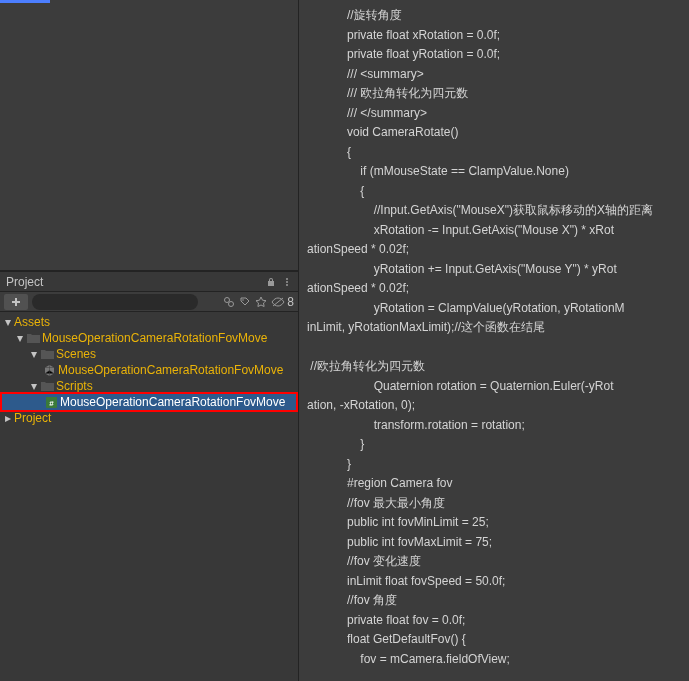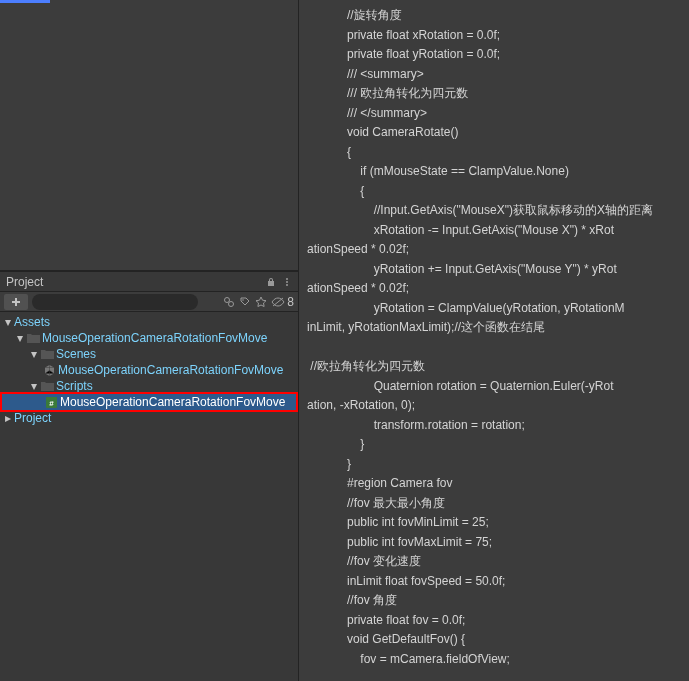--- a/index.html
+++ b/index.html
@@ -18,21 +18,21 @@
 .toolbar-icons { display: flex; gap: 4px; align-items: center; }
 .hidden-count { display: flex; align-items: center; gap: 2px; }
 .tree { padding: 2px 0; }
 .tree-item { display: flex; align-items: center; padding: 1px 2px; height: 16px; white-space: nowrap; overflow: hidden; }
 .tree-item.selected { background: #2d5a8c; }
 .highlighted { border: 2px solid #ff0000; margin: -2px 0; position: relative; z-index: 1; }
 .arrow { width: 12px; text-align: center; display: inline-block; }
 .icon { width: 14px; height: 14px; margin-right: 2px; display: inline-flex; align-items: center; justify-content: center; }
 .indent-1 { padding-left: 14px; }
 .indent-2 { padding-left: 28px; }
-.tree-label { color: #7dd3fc; }
+.tree-label { color: #eab308; }
 .tree-item.selected .tree-label { color: #fff; }
 .code-panel { flex: 1; background: #3c3c3c; padding: 6px 8px; overflow: hidden; font-size: 12px; line-height: 19.5px; color: #d4d4d4; }
 .code-line { white-space: pre; }
 .blue-top { height: 3px; background: #4c7eff; width: 50px; }
 .sep { border-top: 1px solid #232323; }
 svg { display: block; }
 </style>
 </head>
 <body>
 
@@ -195,18 +195,18 @@
         <div class="code-line">            #region Camera fov</div>
         <div class="code-line"></div>
         <div class="code-line">            //fov 最大最小角度</div>
         <div class="code-line">            public int fovMinLimit = 25;</div>
         <div class="code-line">            public int fovMaxLimit = 75;</div>
         <div class="code-line">            //fov 变化速度</div>
         <div class="code-line">            inLimit float fovSpeed = 50.0f;</div>
         <div class="code-line">            //fov 角度</div>
         <div class="code-line">            private float fov = 0.0f;</div>
         <div class="code-line"></div>
-        <div class="code-line">            void GetDefaultFov() {</div>
+        <div class="code-line">            float GetDefaultFov() {</div>
         <div class="code-line">                fov = mCamera.fieldOfView;</div>
         <div class="code-line"></div>
       </div>
   </div>
 </div>
 
 </body></html>

